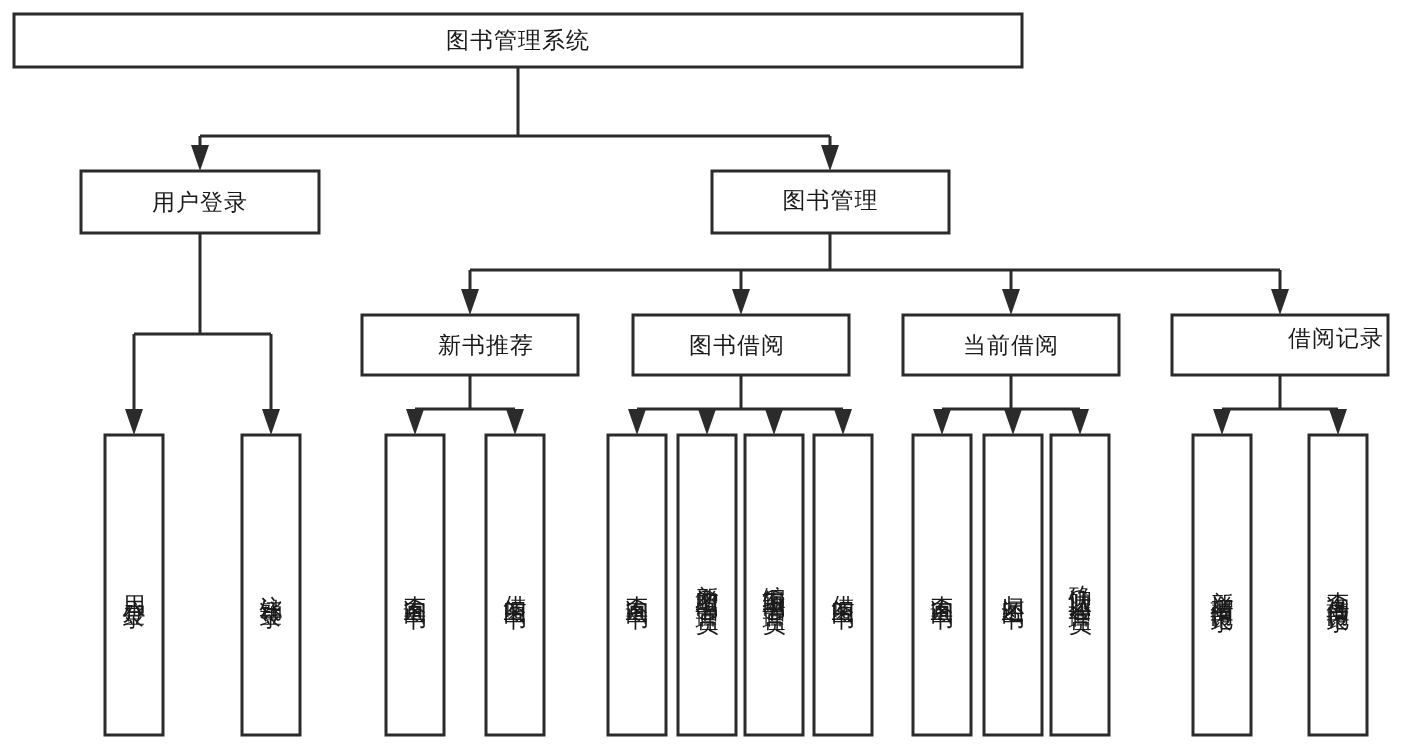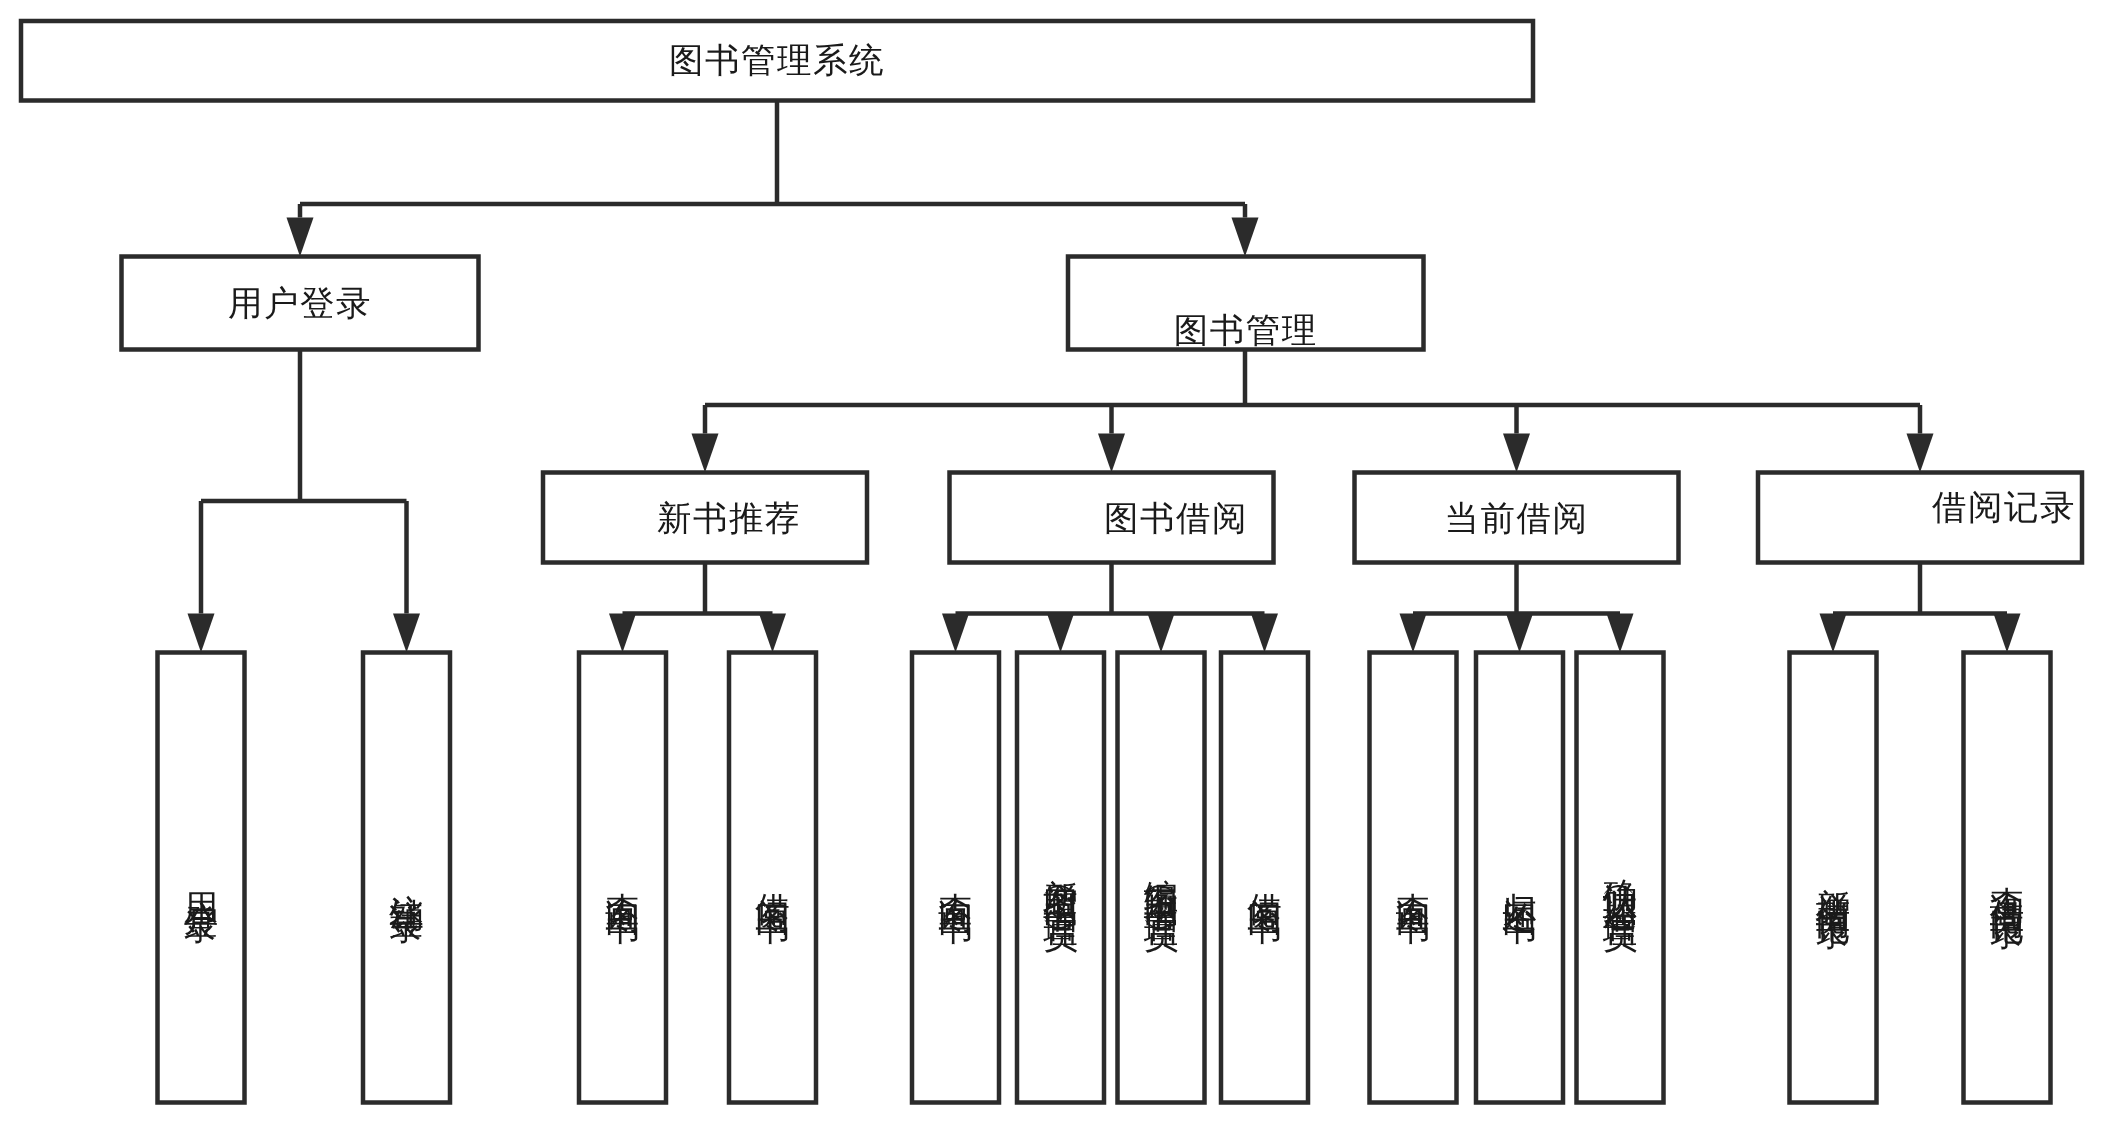--- a/index.html
+++ b/index.html
@@ -161,23 +161,23 @@
         <rect class="node-box" x="913" y="435" width="58" height="300"></rect>
         <rect class="node-box" x="984" y="435" width="58" height="300"></rect>
         <rect class="node-box" x="1051" y="435" width="58" height="300"></rect>
         <rect class="node-box" x="1193" y="435" width="58" height="300"></rect>
         <rect class="node-box" x="1309" y="435" width="58" height="300"></rect>
       </g>
     </svg>
   <div id="label-layer">
       <div class="hlabel-wrap" style="left: 14px; top: 14px; width: 1008px; height: 53px;">图书管理系统</div>
       <div class="hlabel-wrap" style="left: 81px; top: 171px; width: 238px; height: 62px;">用户登录</div>
-      <div class="hlabel-wrap" style="left: 712px; top: 187px; width: 237px; height: 66px; border-radius: 21px;">图书管理</div>
+      <div class="hlabel-wrap" style="left: 712px; top: 167px; width: 237px; height: 66px; border-radius: 21px;">图书管理</div>
       <div class="hlabel-wrap" style="left: 362px; top: 315px; width: 216px; height: 60px; margin-left: 16px;">新书推荐</div>
-      <div class="hlabel-wrap" style="left: 633px; top: 315px; width: 208px; height: 60px; margin-left: 47px;">图书借阅</div>
+      <div class="hlabel-wrap" style="left: 633px; top: 315px; width: 208px; height: 60px;">图书借阅</div>
       <div class="hlabel-wrap" style="left: 903px; top: 315px; width: 216px; height: 60px; text-align: center;">当前借阅</div>
       <div class="hlabel-wrap" style="left: 1228px; top: 315px; width: 216px; height: 47px;">借阅记录</div>
       <div class="vlabel-wrap" style="left: 105px; top: 435px; width: 58px; height: 300px;">用户登录</div>
       <div class="vlabel-wrap" style="left: 242px; top: 435px; width: 58px; height: 300px;">注销登录</div>
       <div class="vlabel-wrap" style="left: 386px; top: 435px; width: 58px; height: 300px;">查询图书</div>
       <div class="vlabel-wrap" style="left: 486px; top: 435px; width: 58px; height: 300px;">借阅图书</div>
       <div class="vlabel-wrap" style="left: 608px; top: 435px; width: 58px; height: 300px;">查询图书</div>
       <div class="vlabel-wrap" style="left: 678px; top: 435px; width: 58px; height: 300px;">新增图书（管理员）</div>
       <div class="vlabel-wrap" style="left: 745px; top: 435px; width: 58px; height: 300px;">编辑图书（管理员）</div>
       <div class="vlabel-wrap" style="left: 814px; top: 435px; width: 58px; height: 300px;">借阅图书</div>

